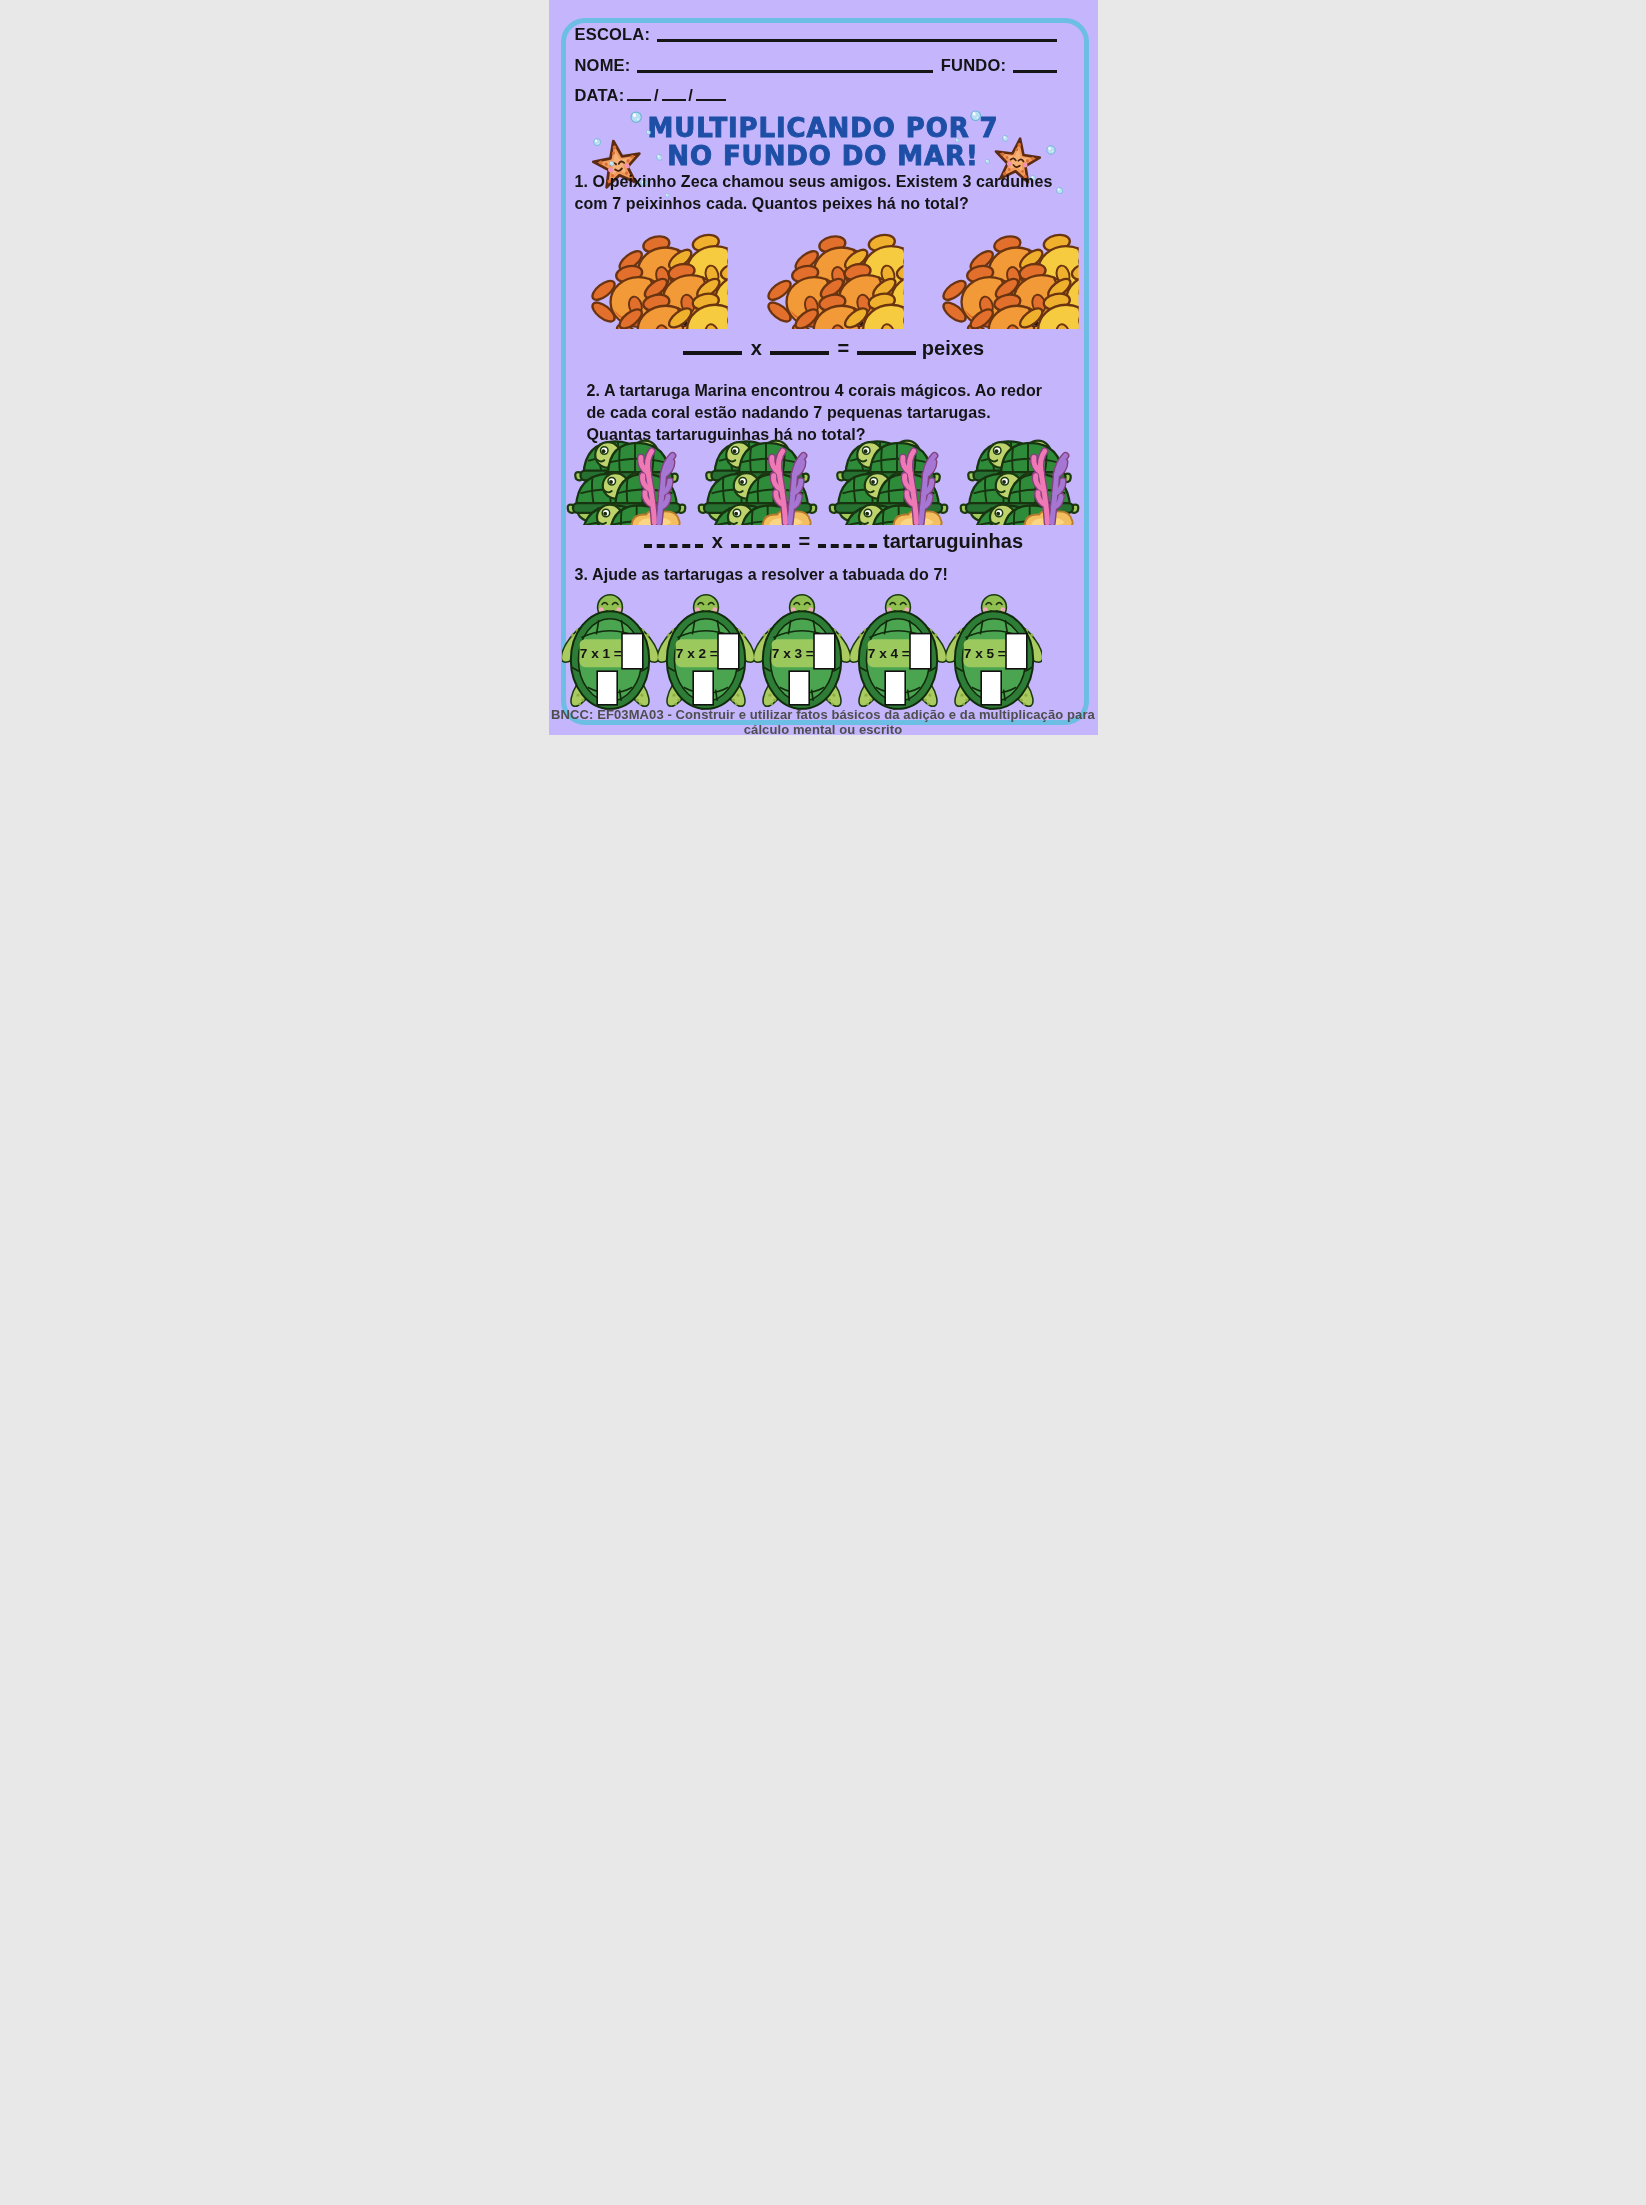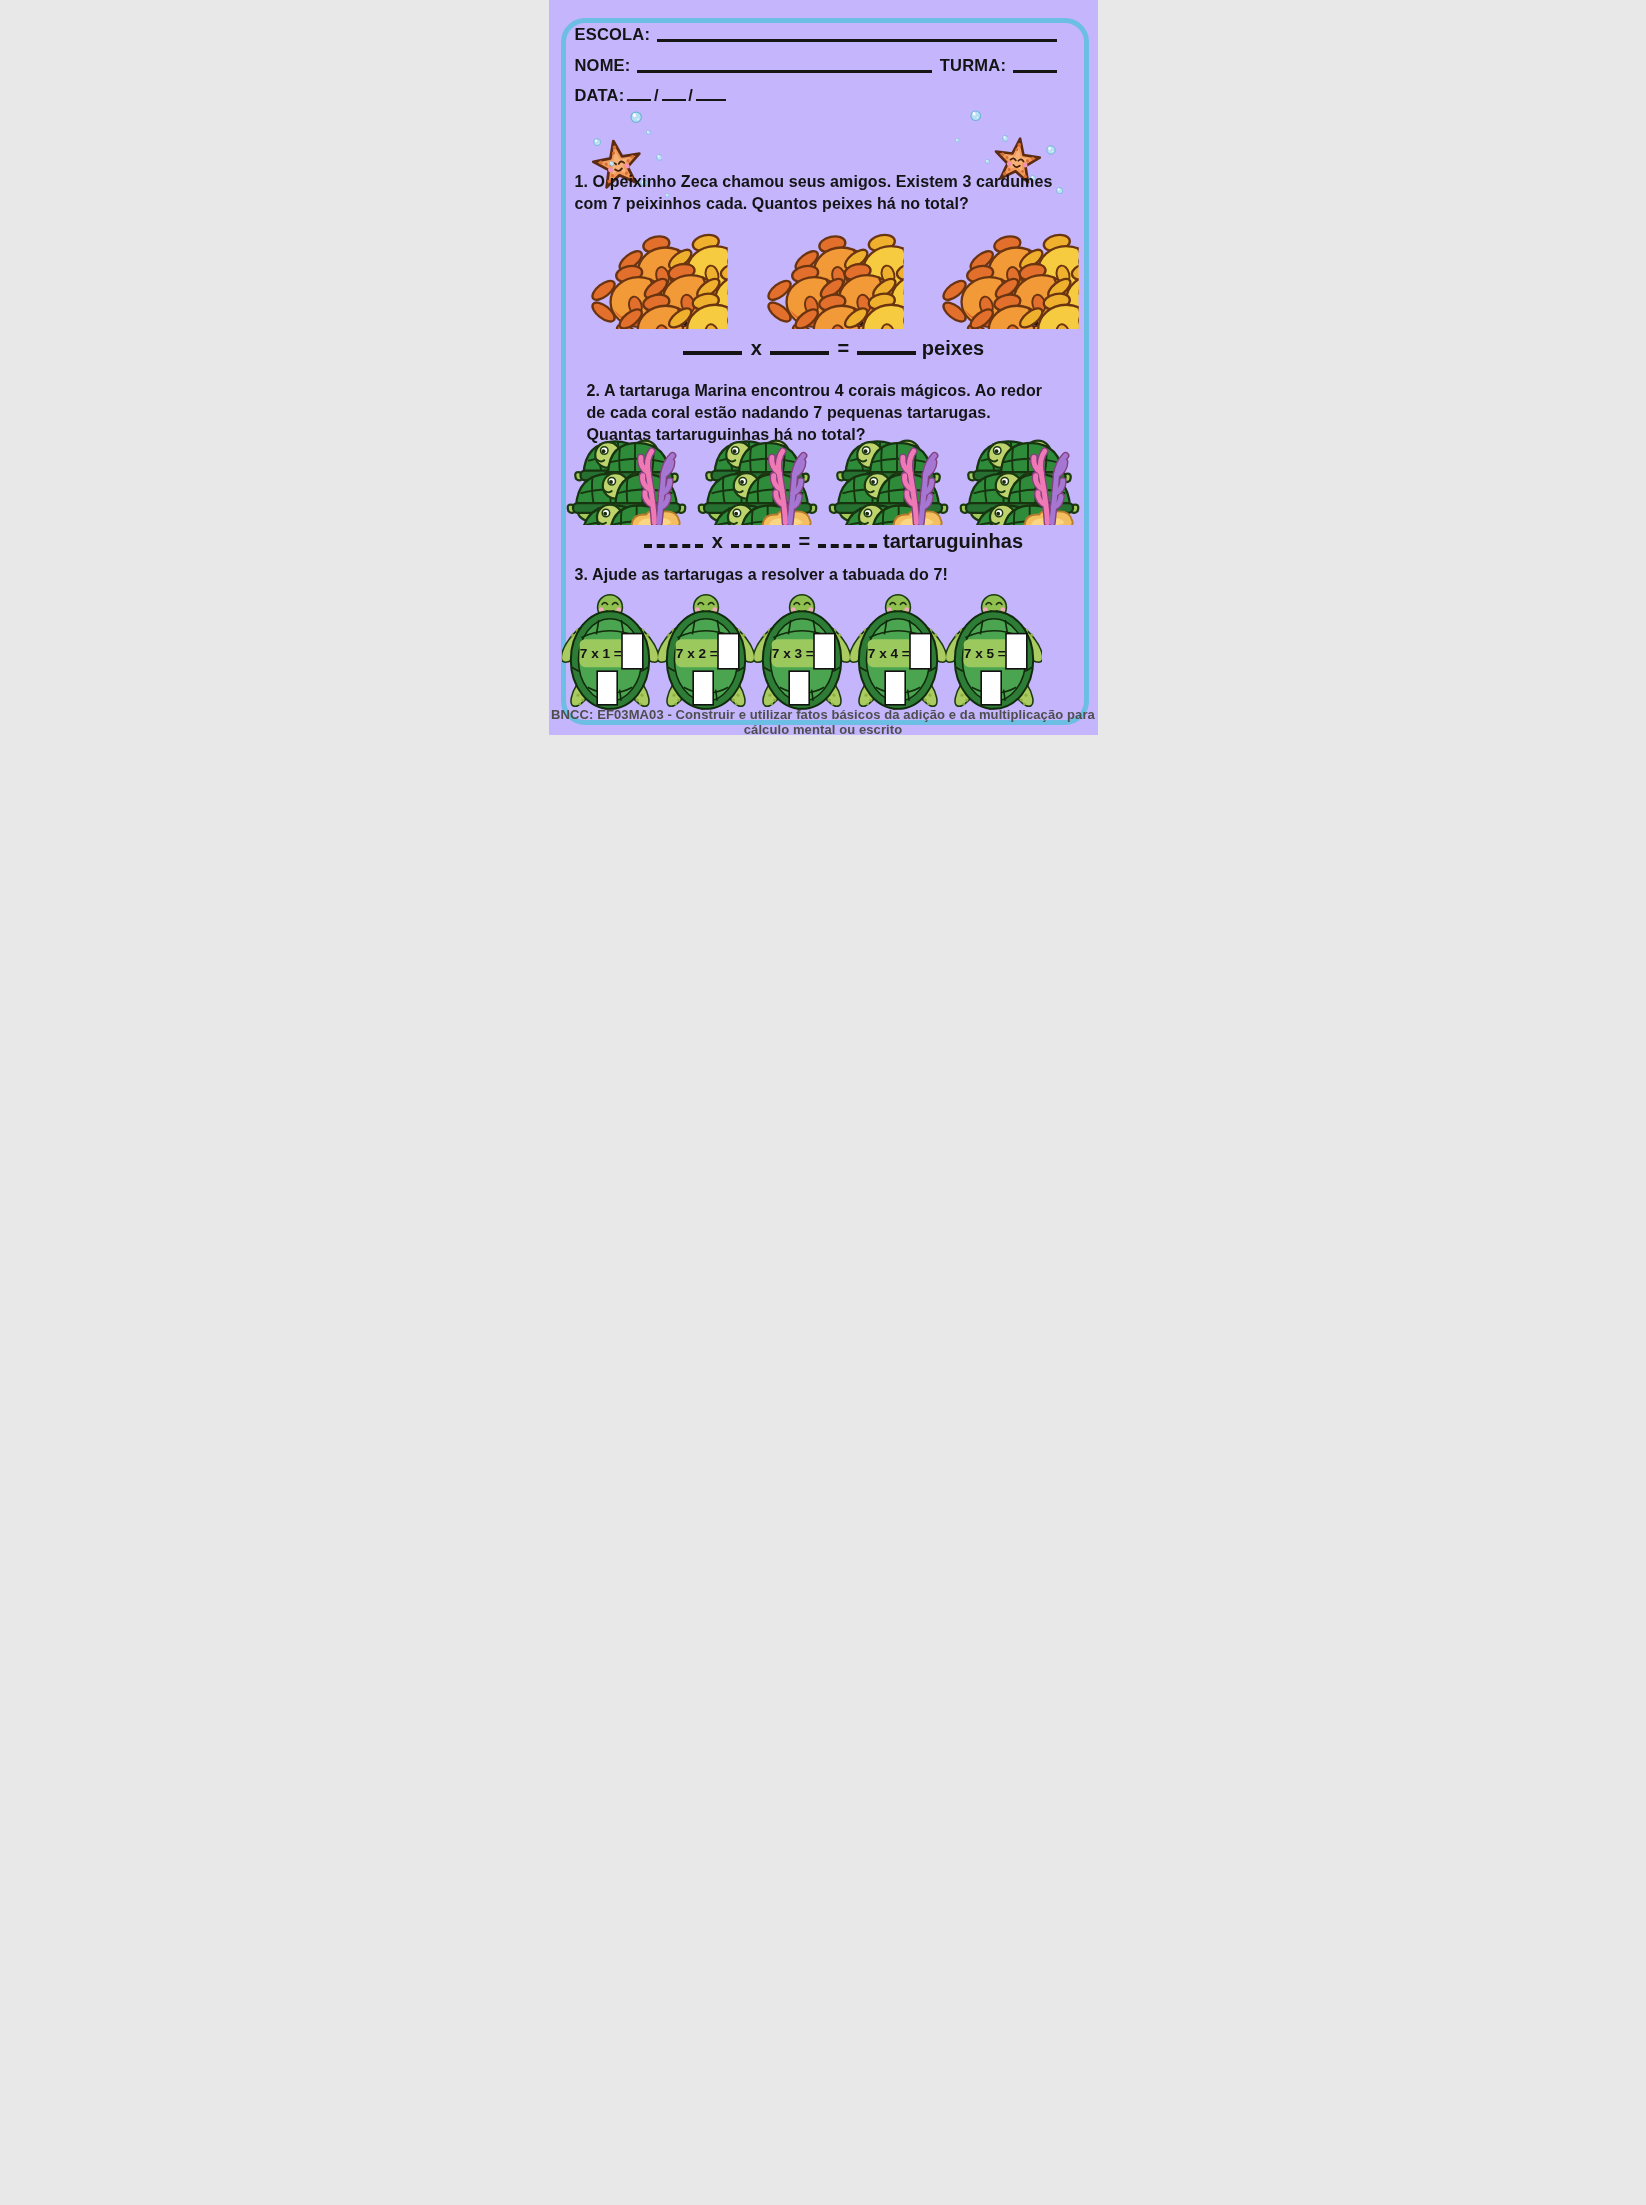--- a/index.html
+++ b/index.html
@@ -250,32 +250,36 @@
 <div class="page">
   <div class="frame"></div>
 
   <div class="hrow" style="top:25px;">
     <span class="lbl">ESCOLA:</span>
     <span class="fline"></span>
   </div>
   <div class="hrow" style="top:56px;">
     <span class="lbl">NOME:</span>
     <span class="fline"></span>
-    <span class="lbl" style="margin-left:7.4px;">TURMA:</span>
+    <span class="lbl" style="margin-left:7.4px;">FUNDO:</span>
     <span class="fline fline-short"></span>
   </div>
   <div class="hrow" style="top:85px;">
     <span class="lbl">DATA:</span>
     <span class="dblank" style="width:24px;"></span>
     <span class="slash">/</span>
     <span class="dblank" style="width:24px;"></span>
     <span class="slash">/</span>
     <span class="dblank" style="width:30px;"></span>
   </div>
 
+  <div class="title">
+    <div>MULTIPLICANDO POR 7</div>
+    <div>NO FUNDO DO MAR!</div>
+  </div>
   <svg class="deco" style="left:41px;top:137px;transform:rotate(-10deg);" width="55" height="55" viewBox="0 0 120 120">
       <use href="#starfish"></use>
     </svg>
   <svg class="deco" style="left:442px;top:135px;transform:rotate(8deg);" width="52" height="52" viewBox="0 0 114 114">
       <use href="#starfish"></use>
     </svg>
 
   <svg class="deco" style="left:81px;top:111px;" width="12.4" height="12.4" viewBox="0 0 27 27">
       <use href="#bub"></use>
     </svg>

